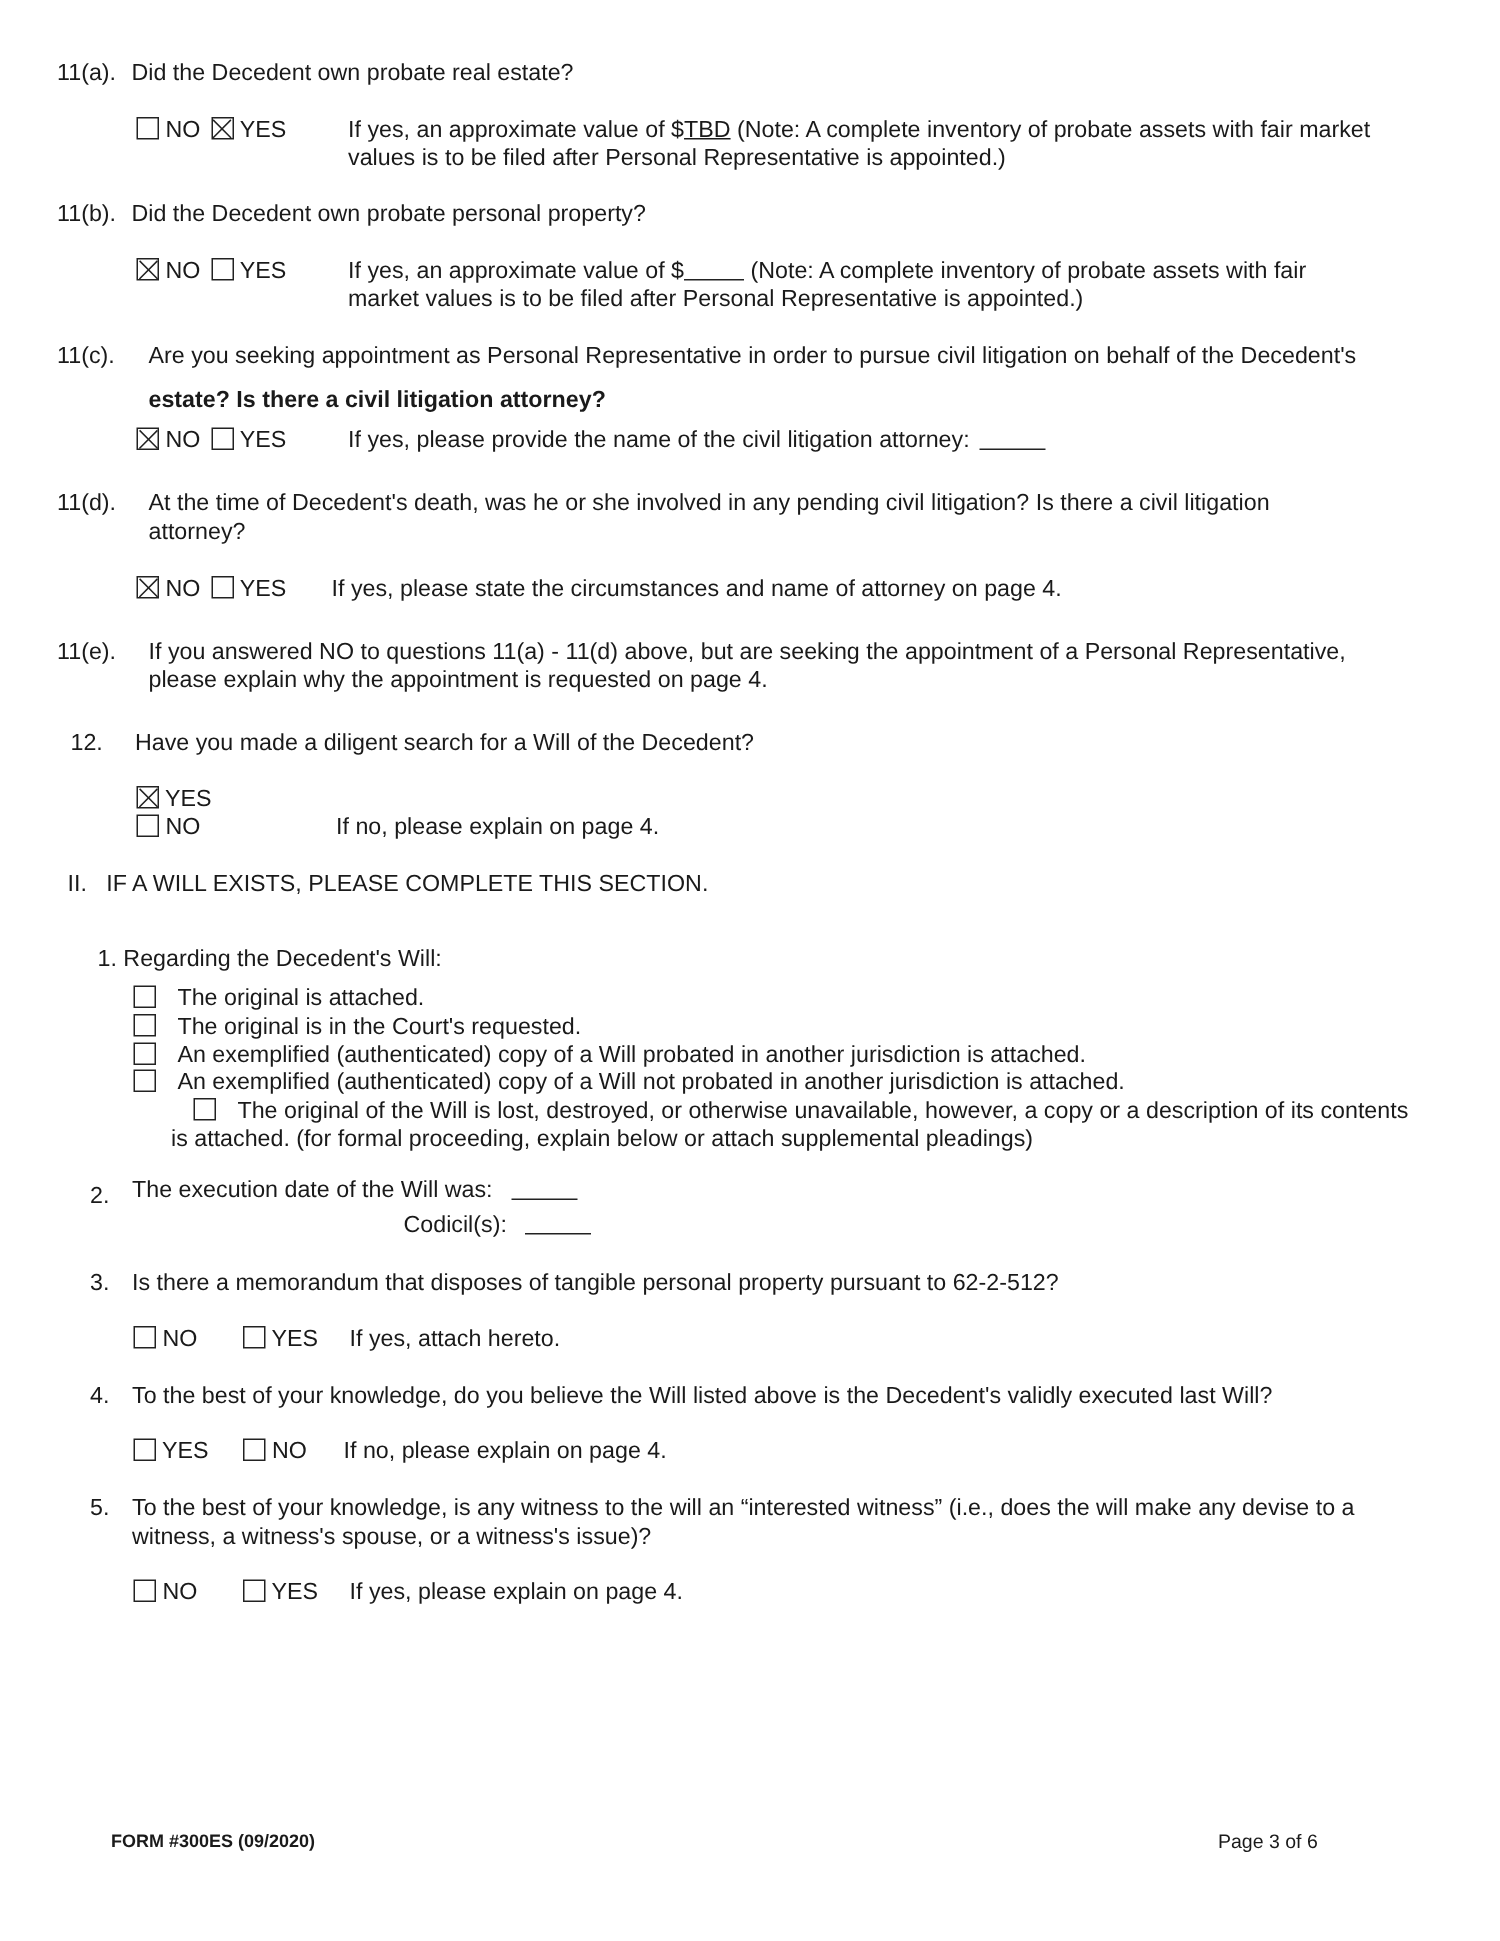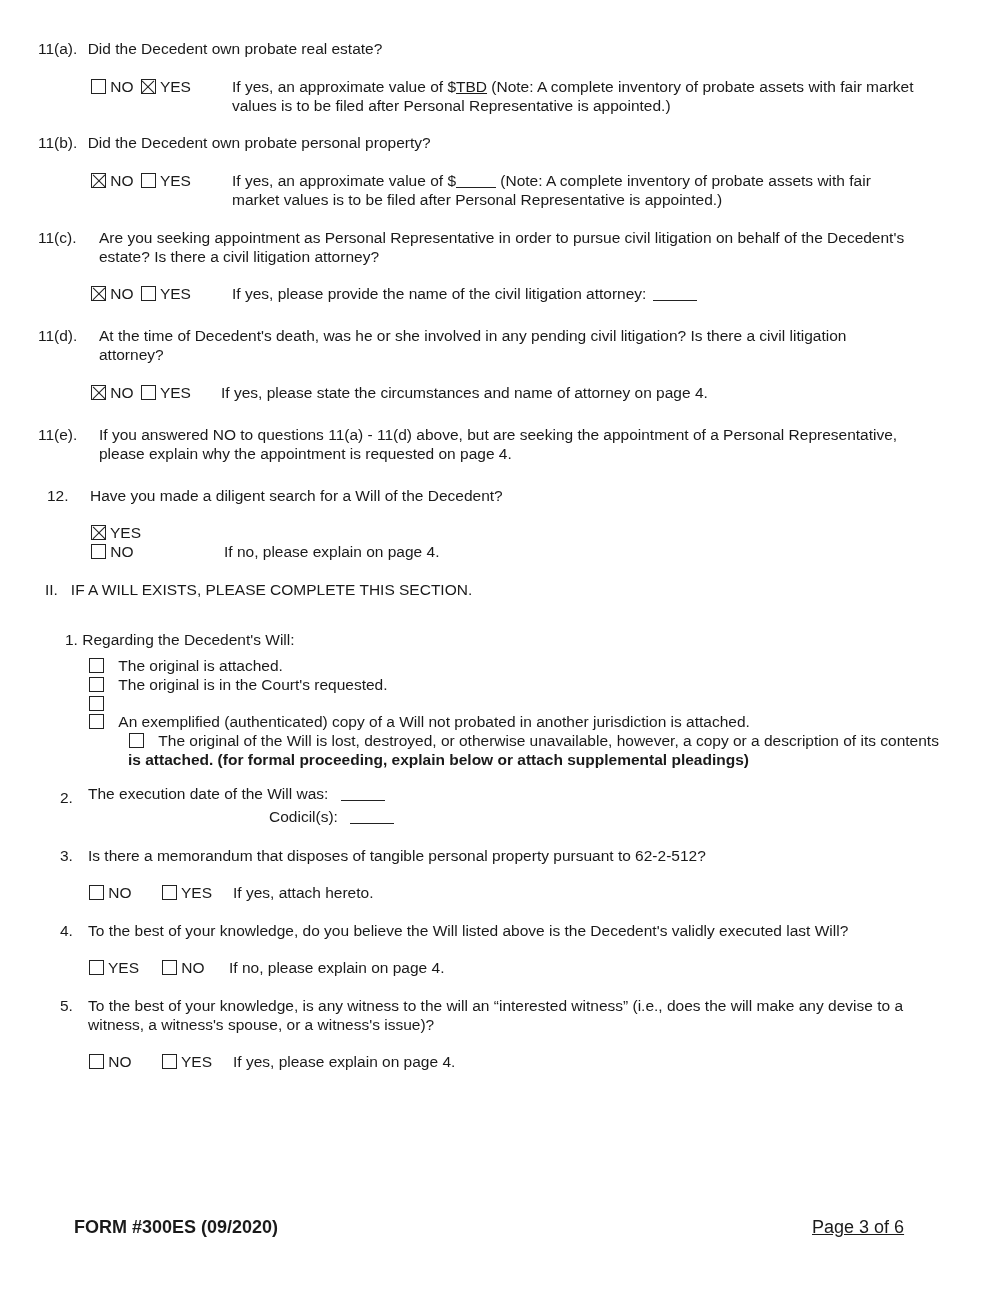--- a/index.html
+++ b/index.html
@@ -7,22 +7,22 @@
          font-family: "Liberation Sans", sans-serif; color: #1a1a1a; font-size: 15.5px; }
   .abs { position: absolute; white-space: nowrap; line-height: 19px; }
   .cb { display: inline-block; width: 15px; height: 15px; border: 1.3px solid #222; box-sizing: border-box;
         vertical-align: -2px; position: relative; background: #fff; }
   .cb.checked::before, .cb.checked::after { content: ""; position: absolute; left: 50%; top: 50%;
         width: 17px; height: 1.2px; background: #222; }
   .cb.checked::before { transform: translate(-50%,-50%) rotate(45deg); }
   .cb.checked::after { transform: translate(-50%,-50%) rotate(-45deg); }
   .u { text-decoration: underline; }
   .blank { display: inline-block; border-bottom: 1.3px solid #222; height: 14px; vertical-align: -2px; }
-  .footer { font-size: 18px; font-weight: bold; padding-left: 31px; }
-  .footer-r { font-size: 18px; text-decoration: underline; }
+  .footer { font-size: 12px; font-weight: bold; padding-left: 31px; }
+  .footer-r { font-size: 13px; }
 </style>
 </head>
 <body>
 
 <div class="abs" style="left:38px; top:39px;">
   <span>11(a).</span>
   <span style="margin-left:6px;">Did the Decedent own probate real estate?</span>
 </div>
 <div class="abs" style="left:91px; top:77px;">
   <span class="cb"></span>
@@ -45,21 +45,21 @@
   <span class="cb" style="margin-left:3px;"></span>
   <span>YES</span>
 </div>
 <div class="abs" style="left:232px; top:171px;">
   <span>If yes, an approximate value of $</span><span class="blank" style="width:40px;"></span><span> (Note: A complete inventory of probate assets with fair</span>
 </div>
 <div class="abs" style="left:232px; top:190px;">market values is to be filed after Personal Representative is appointed.)</div>
 
 <div class="abs" style="left:38px; top:228px;">11(c).</div>
 <div class="abs" style="left:99px; top:228px;">Are you seeking appointment as Personal Representative in order to pursue civil litigation on behalf of the Decedent's</div>
-<div class="abs" style="left:99px; top:247px;">estate? Is there a civil litigation attorney?</div>
+<div class="abs" style="left:99px; top:257px;font-weight:bold;">estate? Is there a civil litigation attorney?</div>
 <div class="abs" style="left:91px; top:284px;">
   <span class="cb checked"></span>
   <span>NO</span>
   <span class="cb" style="margin-left:3px;"></span>
   <span>YES</span>
 </div>
 <div class="abs" style="left:232px; top:284px;">
   <span>If yes, please provide the name of the civil litigation attorney:</span>
   <span class="blank" style="width:44px; margin-left:2px;"></span>
 </div>
@@ -97,30 +97,31 @@
 <div class="abs" style="left:89px; top:656px;">
   <span class="cb"></span>
   <span style="margin-left:10px;">The original is attached.</span>
 </div>
 <div class="abs" style="left:89px; top:675px;">
   <span class="cb"></span>
   <span style="margin-left:10px;">The original is in the Court's requested.</span>
 </div>
 <div class="abs" style="left:89px; top:694px;">
   <span class="cb"></span>
+  <span style="margin-left:10px;">An exemplified (authenticated) copy of a Will probated in another jurisdiction is attached.</span>
 </div>
 <div class="abs" style="left:89px; top:712px;">
   <span class="cb"></span>
   <span style="margin-left:10px;margin-top:10px;">An exemplified (authenticated) copy of a Will not probated in another jurisdiction is attached.</span>
 </div>
 <div class="abs" style="left:89px; top:731px;padding-left:40px;">
   <span class="cb"></span>
   <span style="margin-left:10px;">The original of the Will is lost, destroyed, or otherwise unavailable, however, a copy or a description of its contents</span>
 </div>
-<div class="abs" style="left:128px; top:750px;font-weight:bold;">is attached. (for formal proceeding, explain below or attach supplemental pleadings)</div>
+<div class="abs" style="left:114px; top:750px;">is attached. (for formal proceeding, explain below or attach supplemental pleadings)</div>
 
 <div class="abs" style="left:60px; top:788px;">2.</div>
 <div class="abs" style="left:88px; top:784px;">
   <span>The execution date of the Will was:</span>
   <span class="blank" style="width:44px; margin-left:8px;"></span>
 </div>
 <div class="abs" style="left:269px; top:807px;">
   <span>Codicil(s):</span>
   <span class="blank" style="width:44px; margin-left:8px;"></span>
 </div>

